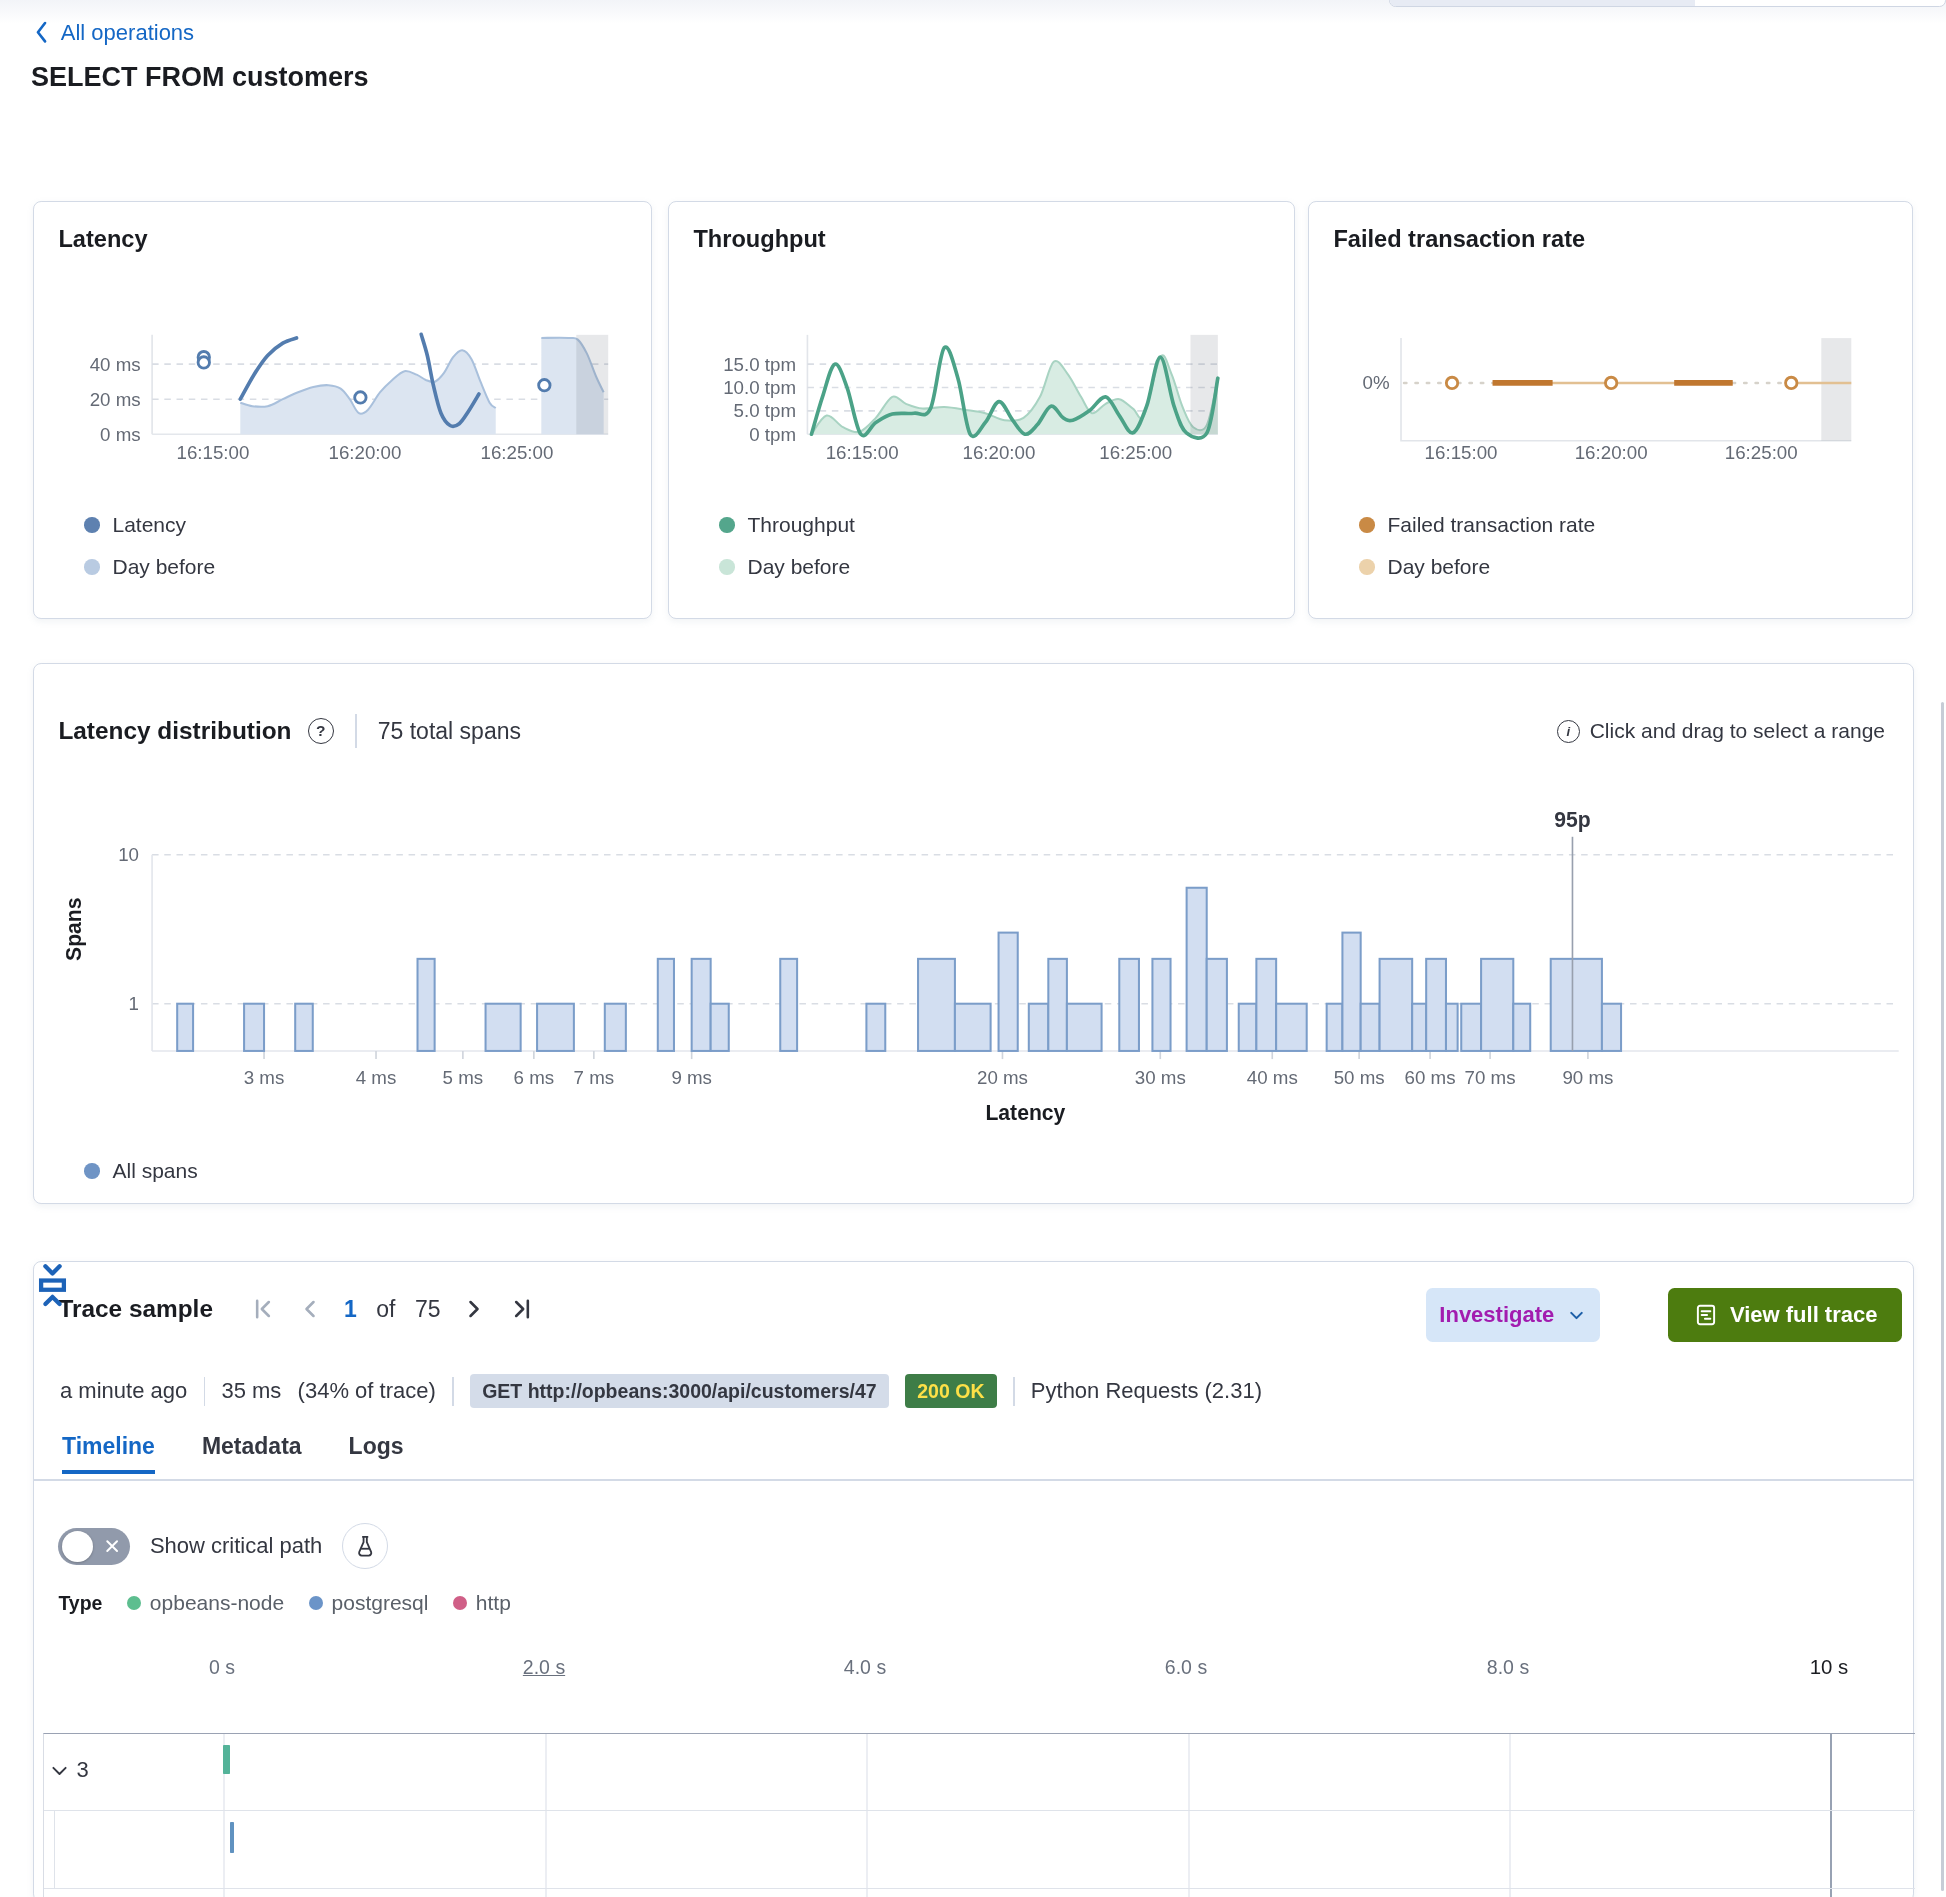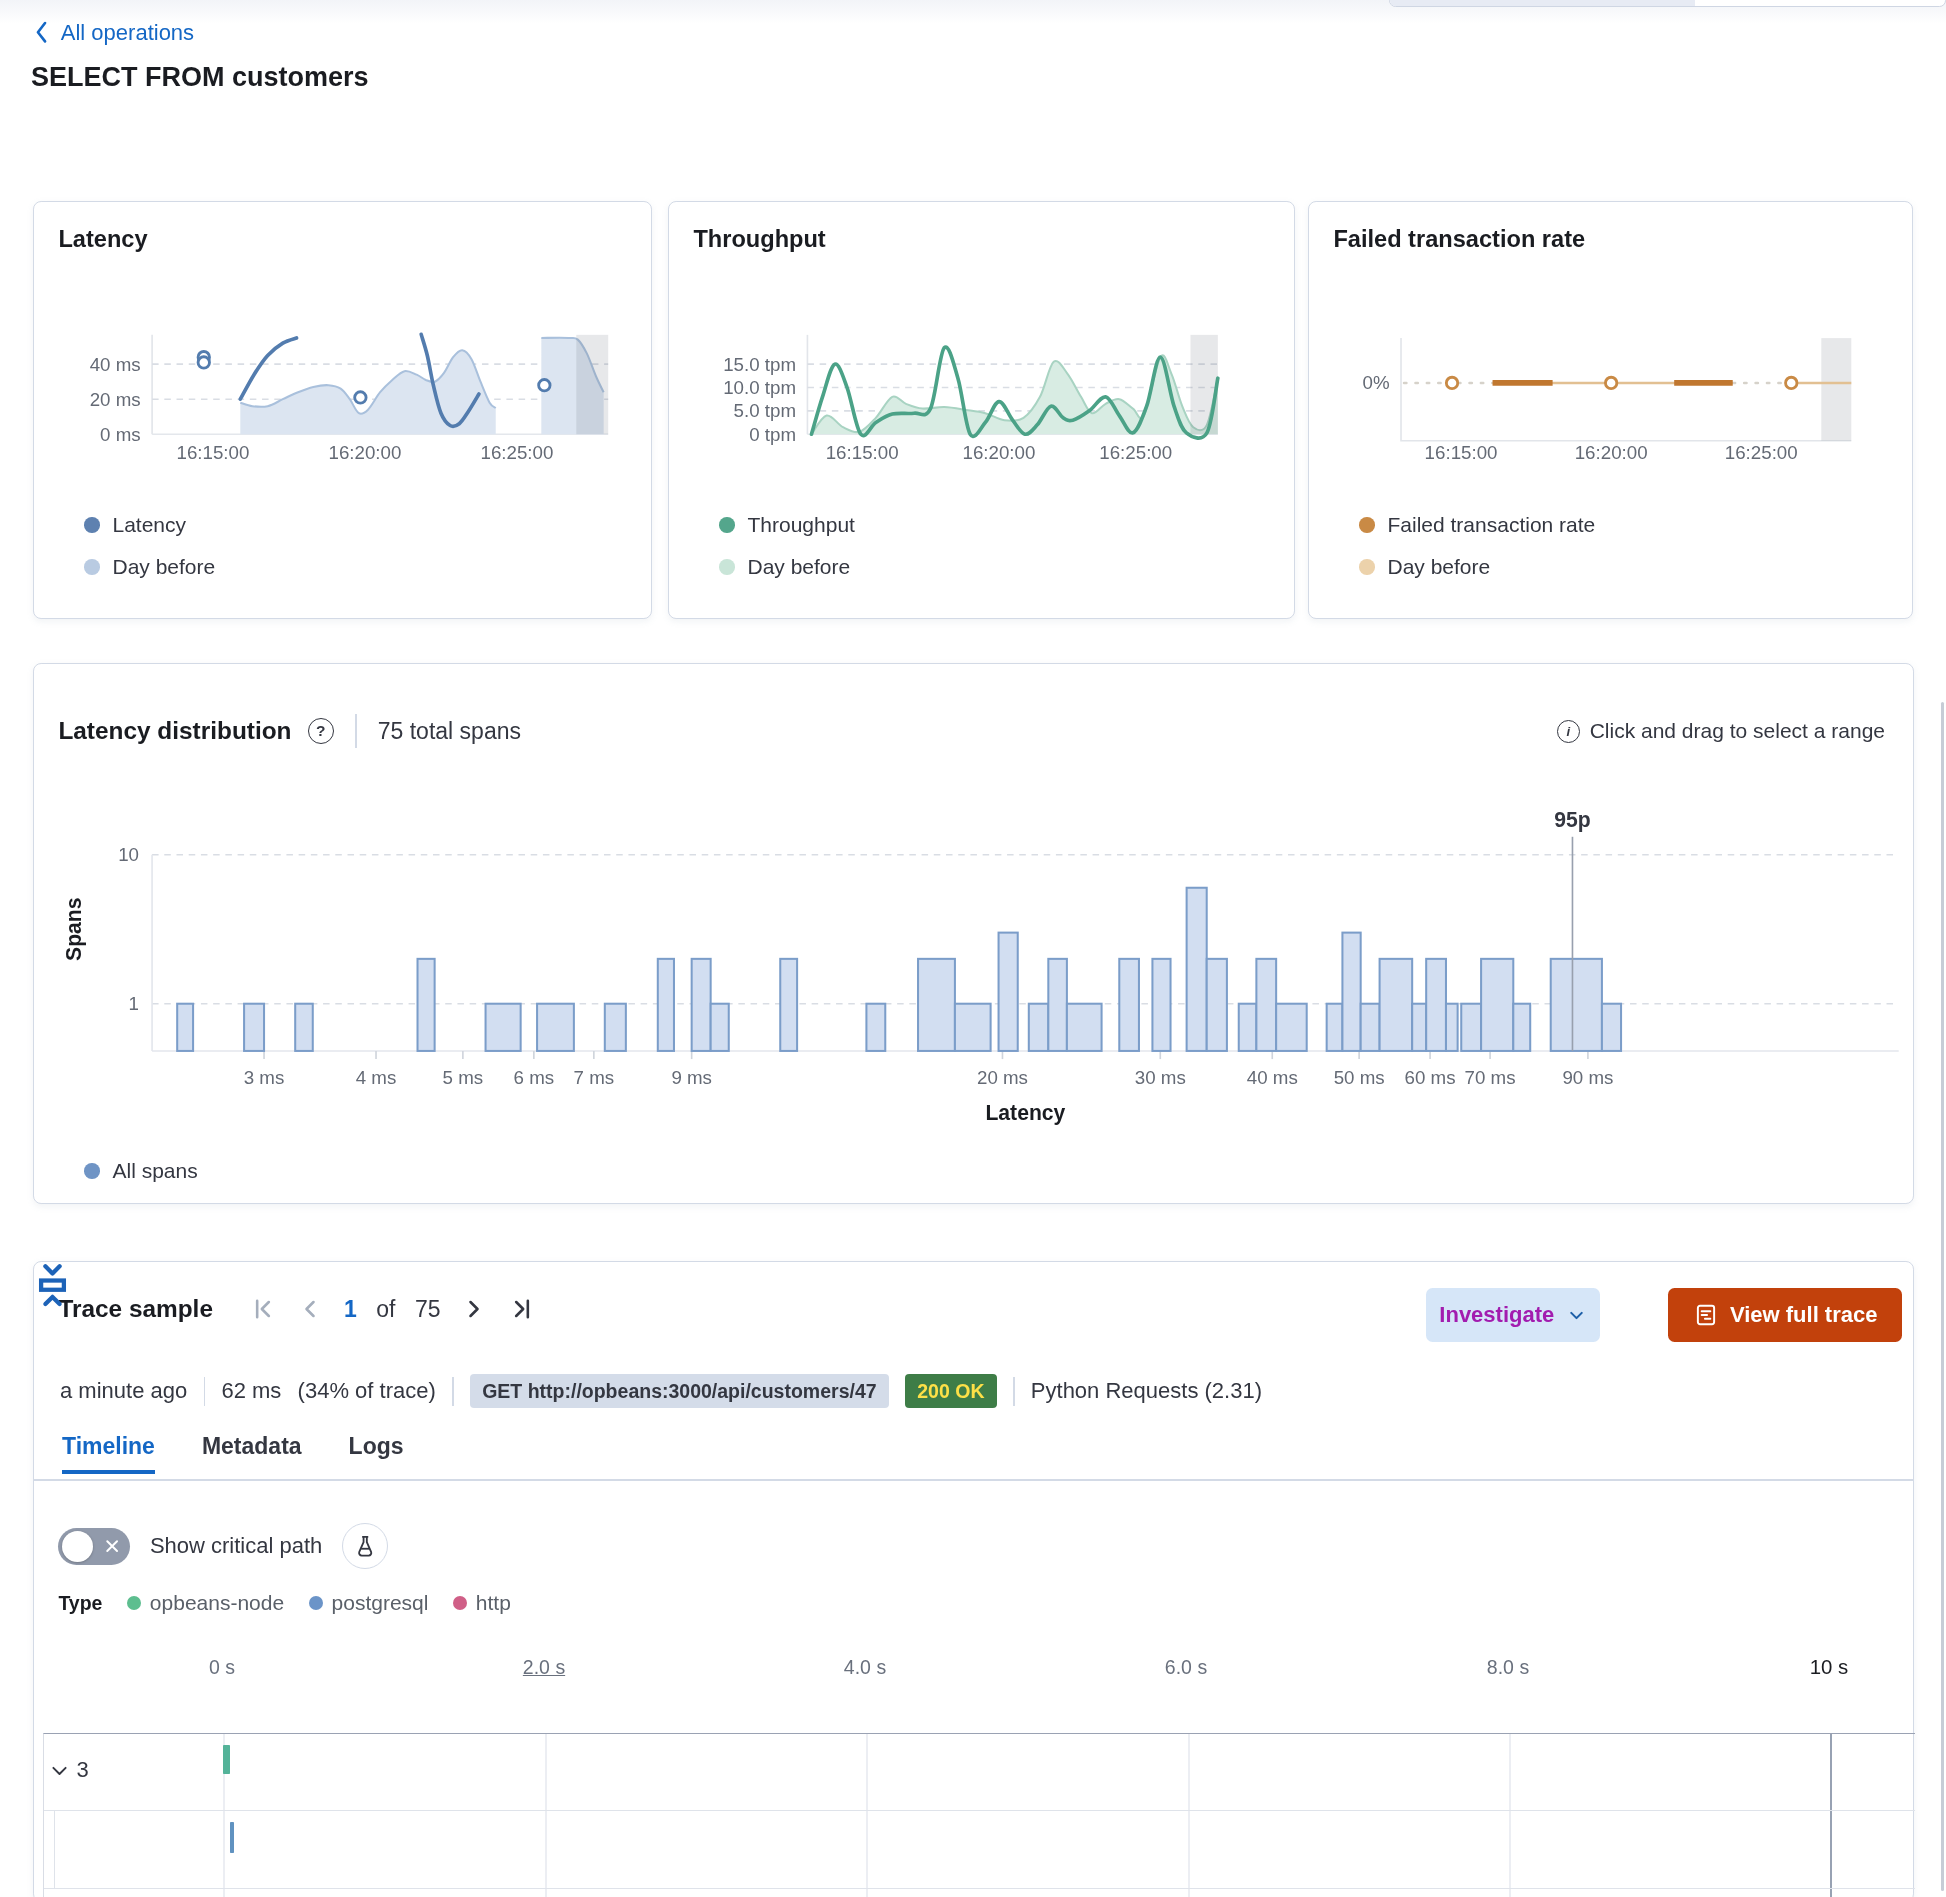--- a/index.html
+++ b/index.html
@@ -32,21 +32,21 @@
   .dist-hint { position:absolute; right:28px; top:55px; display:flex; align-items:center; gap:9.8px; font-size:21px; color:#343741;}
   .dist-hint .icon-circle{ width:23px; height:23px; border-width:1.6px; font-size:13px; font-style:italic;}
   .ts-header { position:absolute; left:24.4px; top:33px; display:flex; align-items:center; gap:36px;}
   .ts-title { font-size:24.4px; font-weight:700; color:#1a1c21;}
   .pager { display:flex; align-items:center; gap:19.5px; font-size:23px;}
   .pager .pg-cur { color:#1467c5; font-weight:600;}
   .pager .pg-icon { width:28px; height:28px; cursor:pointer;}
   .btn { position:absolute; top:26px; height:54px; border-radius:6.5px; display:flex; align-items:center;
     justify-content:center; gap:11.4px; font-size:22px; font-weight:600; cursor:pointer; border:none;}
   .btn-investigate { left:1392px; width:174px; background:#d6e6f8; color:#a21caf;}
-  .btn-viewtrace { left:1634px; width:234px; background:#c2410c; color:#fff;}
+  .btn-viewtrace { left:1634px; width:234px; background:#4d7c0f; color:#fff;}
   .meta-row { position:absolute; left:26px; top:112px; display:flex; align-items:center; gap:16.3px; font-size:22px;}
   .meta-sep { width:1.6px; height:29px; background:#d3dae6;}
   .badge-url { background:#d4dce9; color:#343741; font-weight:700; font-size:19.5px; padding:5.7px 12.2px; border-radius:4.1px;}
   .badge-ok { background:#3e7d47; color:#fde047; font-weight:700; font-size:19.5px; padding:5.7px 12.2px; border-radius:4.1px;}
   .tabs { position:absolute; left:28px; top:171px; display:flex; gap:47px;}
   .tab { font-size:23px; font-weight:700; color:#343741; padding-bottom:10px; cursor:pointer;}
   .tab.active { color:#1467c5; border-bottom:4.1px solid #1467c5;}
   .tabs-line { position:absolute; left:0; right:0; top:217px; height:1.6px; background:#d3dae6;}
   .toggle-row { position:absolute; left:24.4px; top:261px; display:flex; align-items:center; gap:19.5px; font-size:22px;}
   .toggle { width:72px; height:37px; background:#919aab; border-radius:19px; position:relative; cursor:pointer;}
@@ -315,21 +315,21 @@
     <svg width="26" height="26" viewBox="0 0 24 24">
       <rect x="4.5" y="3.5" width="15" height="17" rx="2" fill="none" stroke="#fff" stroke-width="1.8"></rect>
       <path d="M8 8.5 H16 M8 12 H13 M11 15.5 H16" stroke="#fff" stroke-width="1.8" stroke-linecap="round"></path>
       </svg>
     <span>View full trace</span>
   </button>
 
   <div class="meta-row">
     <span>a minute ago</span>
     <span class="meta-sep"></span>
-    <span>62 ms</span>
+    <span>35 ms</span>
     <span>(34% of trace)</span>
     <span class="meta-sep"></span>
     <span class="badge-url">GET http://opbeans:3000/api/customers/47</span>
     <span class="badge-ok">200 OK</span>
     <span class="meta-sep"></span>
     <span>Python Requests (2.31)</span>
   </div>
 
   <div class="tabs" id="tabs">
       <div class="tab active">Timeline</div>

